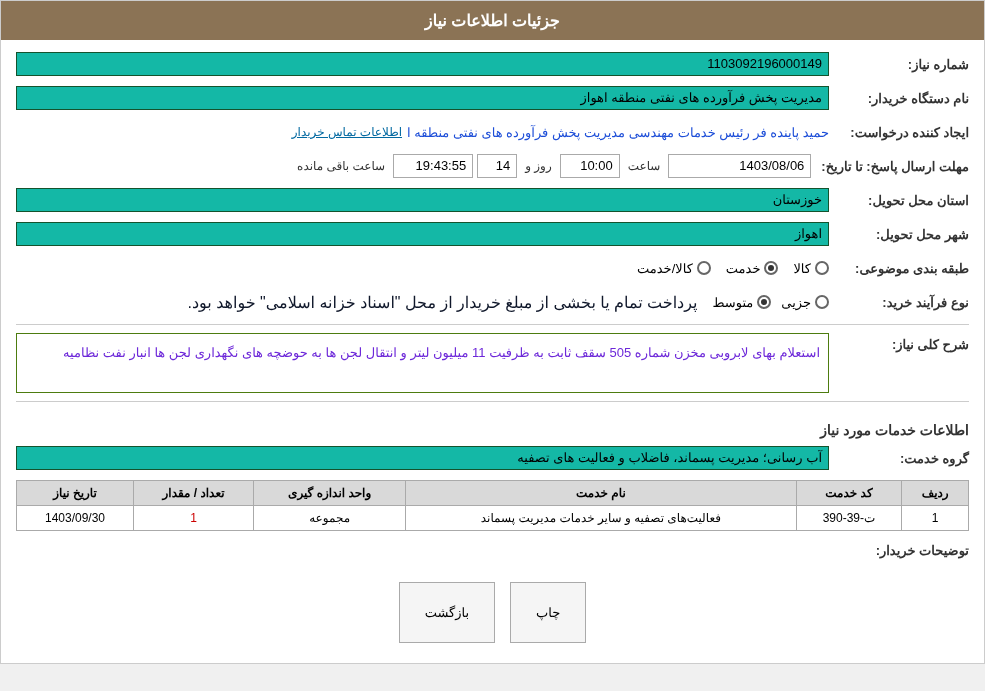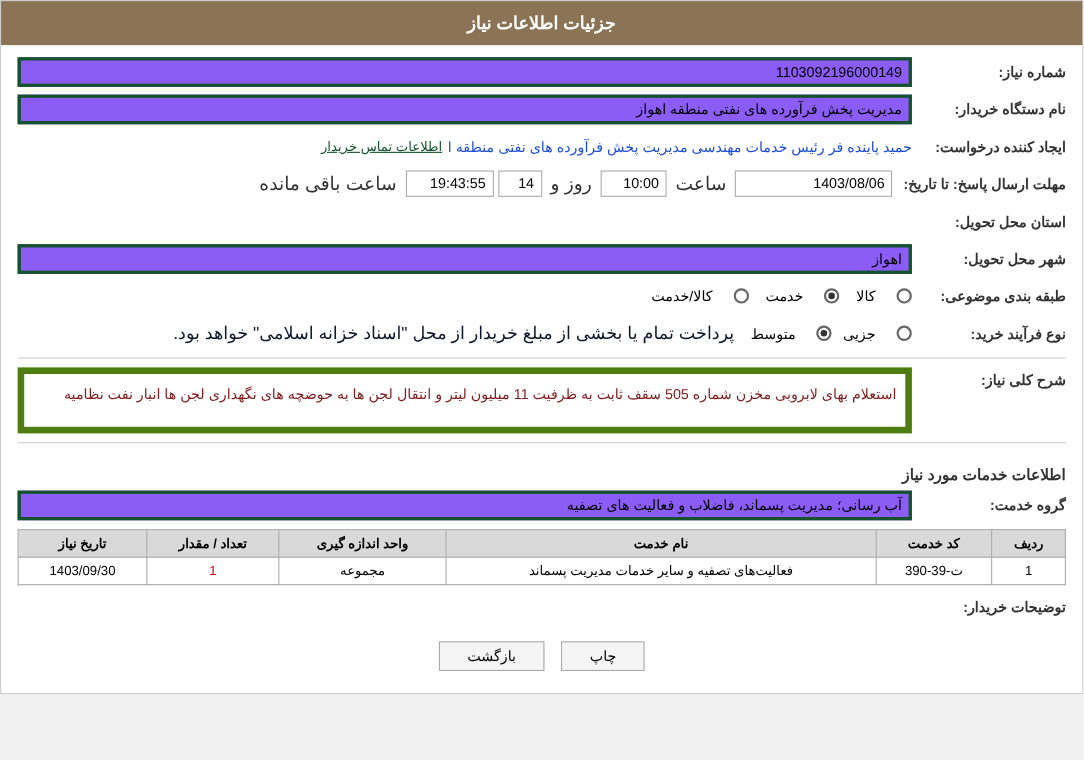--- a/index.html
+++ b/index.html
@@ -33,28 +33,28 @@
     }
     .label {
       color: #333;
       font-weight: bold;
       min-width: 140px;
       text-align: right;
       padding-left: 10px;
       flex-shrink: 0;
     }
     .value-box {
-      border: 3px solid #14532d;
-      background: #8b5cf6;
+      border: 1px solid #14532d;
+      background: #14b8a6;
       padding: 3px 6px;
       min-height: 24px;
       flex: 1;
     }
     .blue-link {
-      color: #14532d;
+      color: #0369a1;
       text-decoration: underline;
     }
     .date-row {
       display: flex;
       align-items: center;
       gap: 4px;
       flex: 1;
     }
     .date-box {
       border: 1px solid #aaa;
@@ -73,21 +73,21 @@
     }
     .radio-group {
       display: flex;
       gap: 15px;
       align-items: center;
       flex: 1;
     }
     .radio-option {
       display: flex;
       align-items: center;
-      gap: 19px;
+      gap: 4px;
     }
     .radio-dot {
       width: 14px;
       height: 14px;
       border-radius: 50%;
       border: 2px solid #666;
       background: #fff;
       display: inline-block;
       position: relative;
     }
@@ -106,26 +106,26 @@
       border-top: 1px solid #ccc;
       margin: 8px 0;
     }
     .section-title {
       font-weight: bold;
       color: #333;
       font-size: 14px;
       margin: 20px 0 6px 0;
     }
     .description-box {
-      border: 6px solid #4d7c0f;
+      border: 1px solid #4d7c0f;
       background: #fff;
       padding: 8px;
       flex: 1;
       min-height: 60px;
-      color: #7f1d1d;
+      color: #6d28d9;
       line-height: 1.7;
       text-align: right;
     }
     .table-section {
       margin: 8px 0;
     }
     .data-table {
       width: 100%;
       border-collapse: collapse;
       font-size: 12px;
@@ -154,37 +154,37 @@
       color: #333;
       text-align: right;
     }
     .buttons-row {
       display: flex;
       justify-content: center;
       gap: 15px;
       margin: 15px 0 10px 0;
     }
     .btn {
-      padding: 5px 25px;
+      padding: 22px 25px;
       font-size: 13px;
       border: 1px solid #aaa;
       cursor: pointer;
       background: #f5f5f5;
       font-family: Tahoma, Arial, sans-serif;
     }
     .btn-print {
       background: #f5f5f5;
     }
     .btn-back {
       background: #f5f5f5;
     }
     .inline-label {
       color: #333;
       padding: 0 4px;
-      font-size: 17px;
+      font-size: 12px;
     }
   </style>
 </head>
 <body>
 
 <div class="container">
 
   <div class="header">
     <span>جزئیات اطلاعات نیاز</span>
   </div>
@@ -229,20 +229,23 @@
         </div>
         <div class="date-box date-box-small">
           <span>19:43:55</span>
         </div>
         <span class="inline-label">ساعت باقی مانده</span>
       </div>
     </div>
 
     <div class="row">
       <span class="label">استان محل تحویل:</span>
+      <div class="value-box">
+        <span>خوزستان</span>
+      </div>
     </div>
 
     <div class="row">
       <span class="label">شهر محل تحویل:</span>
       <div class="value-box">
         <span>اهواز</span>
       </div>
     </div>
 
     <div class="row">

